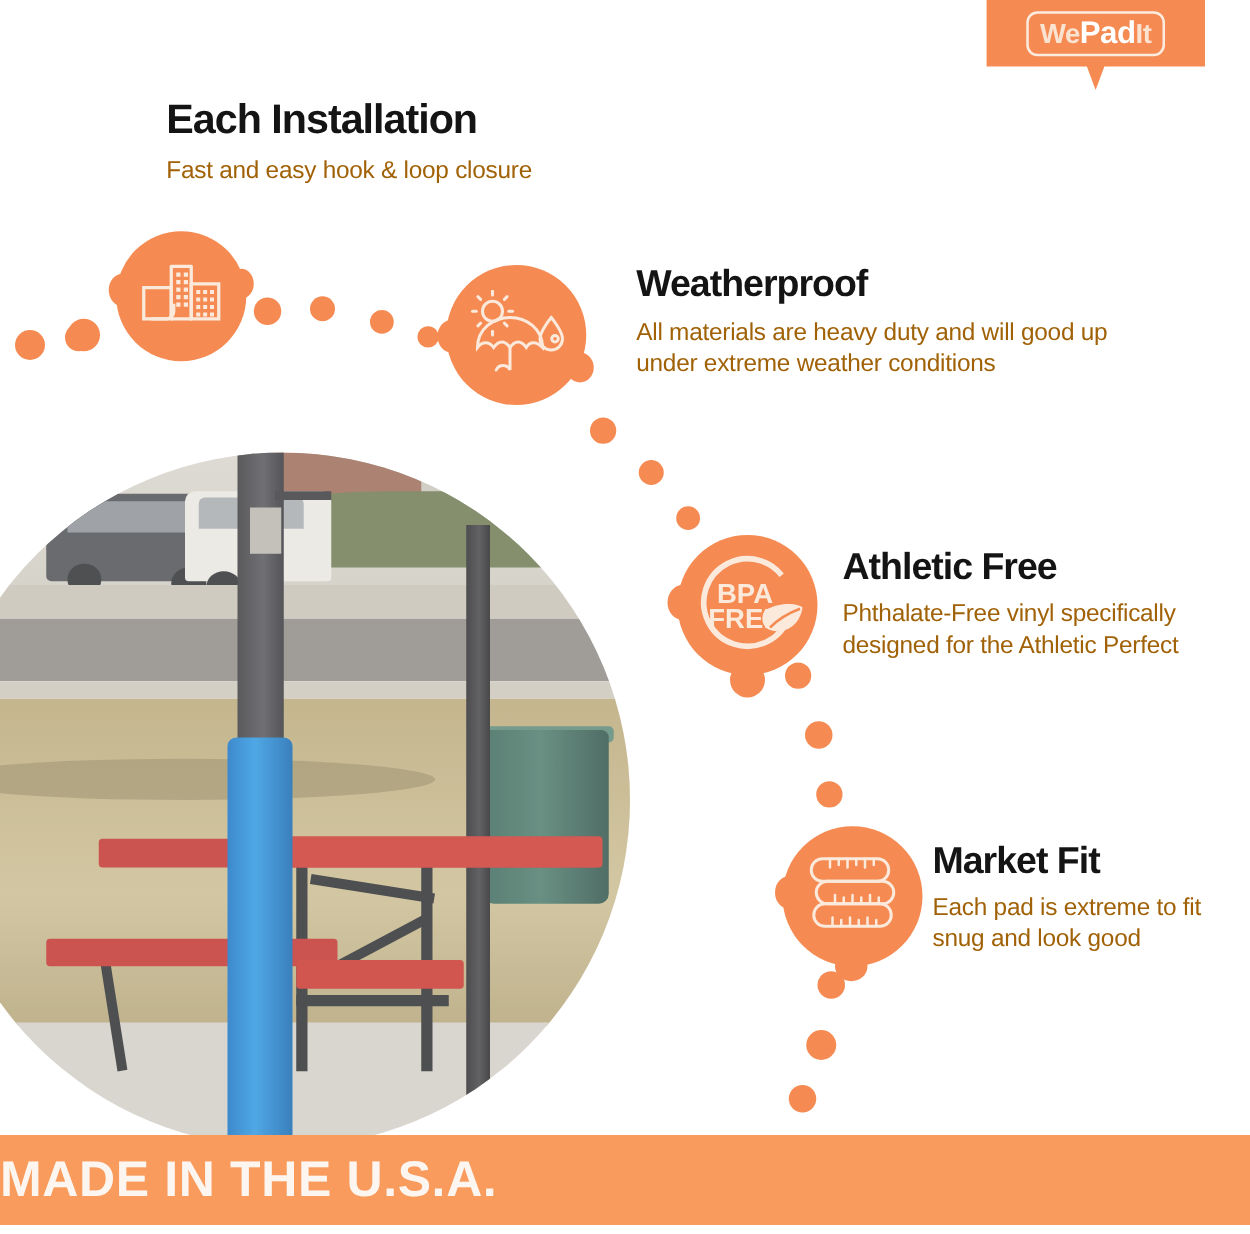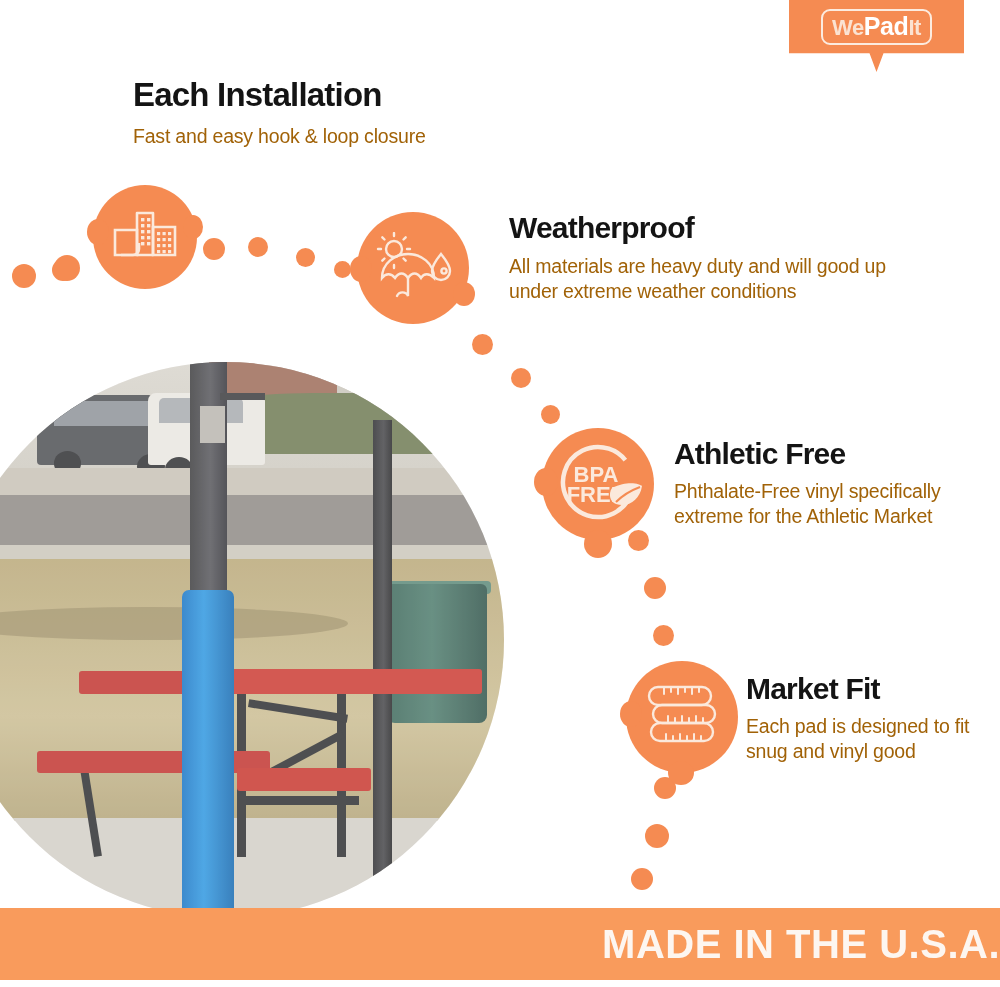--- a/index.html
+++ b/index.html
@@ -160,21 +160,21 @@
   .barrel-rim{ position:absolute; left:78.4%; top:39.4%; width:19.2%; height:2.4%;
                background:#5b8878; border-radius:4px; }
 
   
   #photo-wash { position:absolute; inset:0; background:#ffffff; opacity:.16; }
 
   
   #made-banner {
     position: absolute; left: 0; top: 908px; width: 1000px; height: 72px;
     background: #F99B5C;
-    display: flex; align-items: center; justify-content: flex-end;
+    display: flex; align-items: center; justify-content: flex-start;
   }
   #made-banner span {
     color: #FDF6F0; font-size: 40px; font-weight: bold;
     letter-spacing: 0.5px;
   }
 </style>
 </head>
 <body>
 
 <div id="page">
@@ -326,26 +326,26 @@
     <div class="feature-desc">Fast and easy hook &amp; loop closure</div>
   </div>
 
   <div id="block-weather">
     <div class="feature-title">Weatherproof</div>
     <div class="feature-desc">All materials are heavy duty and will good up under extreme weather conditions</div>
   </div>
 
   <div id="block-phthalate">
     <div class="feature-title">Athletic Free</div>
-    <div class="feature-desc">Phthalate-Free vinyl specifically extreme for the Athletic Market</div>
+    <div class="feature-desc">Phthalate-Free vinyl specifically designed for the Athletic Perfect</div>
   </div>
 
   <div id="block-fit">
     <div class="feature-title">Market Fit</div>
-    <div class="feature-desc">Each pad is designed to fit snug and vinyl good</div>
+    <div class="feature-desc">Each pad is extreme to fit snug and look good</div>
   </div>
 
   <div id="photo-circle">
     <div class="scene">
       <div class="sky"></div>
       <div class="bldg-wall"></div>
       <div class="building"></div>
       <div class="hedge"></div>
 
       <div class="suv-dark"></div>

